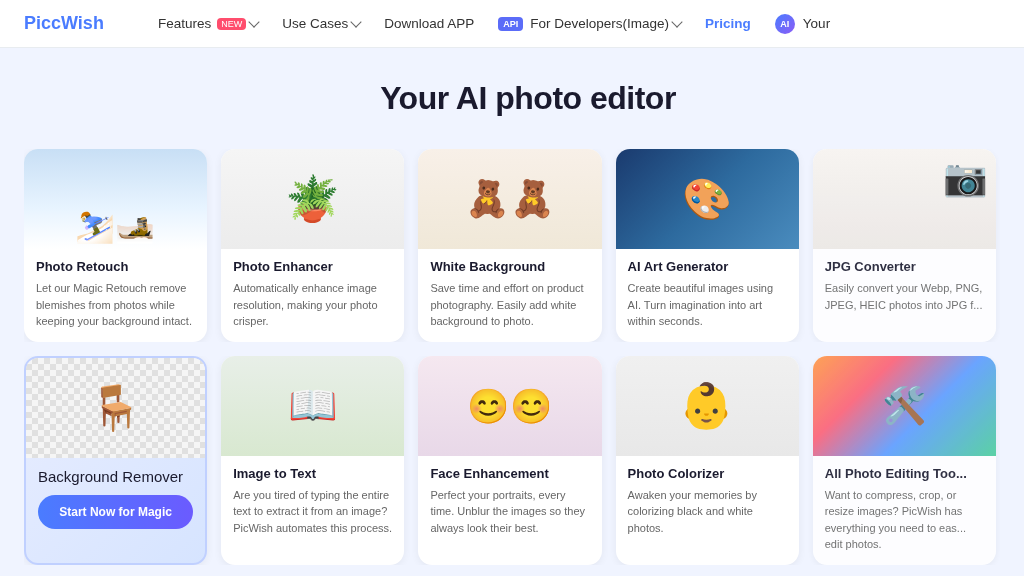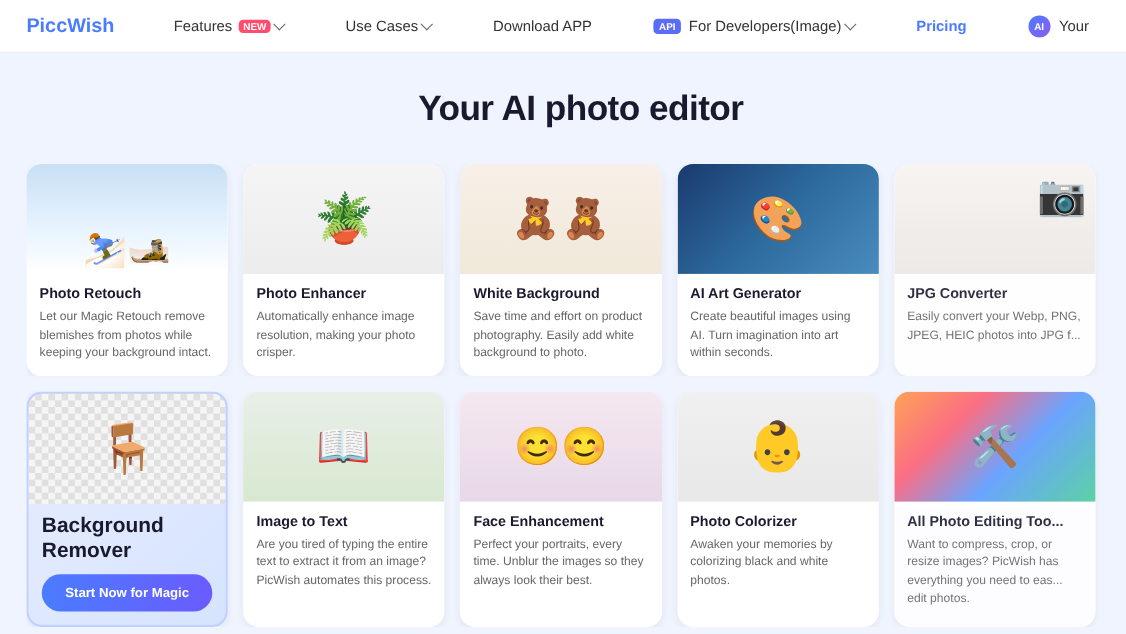--- a/index.html
+++ b/index.html
@@ -27,21 +27,20 @@
       font-size: 18px;
       color: #1a1a2e;
       margin-right: 44px;
     }
     .nav-logo span { color: #4a7cff; }
     .nav-items {
       display: flex;
       align-items: center;
       gap: 4px;
       flex: 1;
-      justify-content: space-between;
     }
     .nav-item {
       display: flex;
       align-items: center;
       gap: 4px;
       padding: 6px 10px;
       border-radius: 6px;
       font-size: 13.5px;
       color: #333;
       cursor: pointer;
@@ -52,21 +51,21 @@
       height: 8px;
       border-right: 1.5px solid #666;
       border-bottom: 1.5px solid #666;
       transform: rotate(45deg);
       margin-top: -3px;
     }
     .new-badge {
       background: #ff4d6d;
       color: #fff;
       font-size: 9px;
-      font-weight: 700;
+      font-weight: 400;
       padding: 1px 4px;
       border-radius: 4px;
       margin-left: 2px;
       text-transform: uppercase;
     }
     .api-badge {
       background: #5b6cf8;
       color: #fff;
       font-size: 9px;
       font-weight: 700;
@@ -147,22 +146,22 @@
       line-height: 1.5;
     }
 
     
     .card-featured {
       background: linear-gradient(135deg, #e8edff 0%, #d6e4ff 100%);
       border: 2px solid #c0d0ff;
       position: relative;
     }
     .card-featured .card-title {
-      font-size: 19px;
-      font-weight: 700;
+      font-size: 15px;
+      font-weight: 400;
     }
     .card-featured-btn {
       display: block;
       background: linear-gradient(90deg, #4a7cff, #6b5bff);
       color: #fff;
       text-align: center;
       padding: 10px;
       border-radius: 24px;
       font-size: 12px;
       font-weight: 700;

